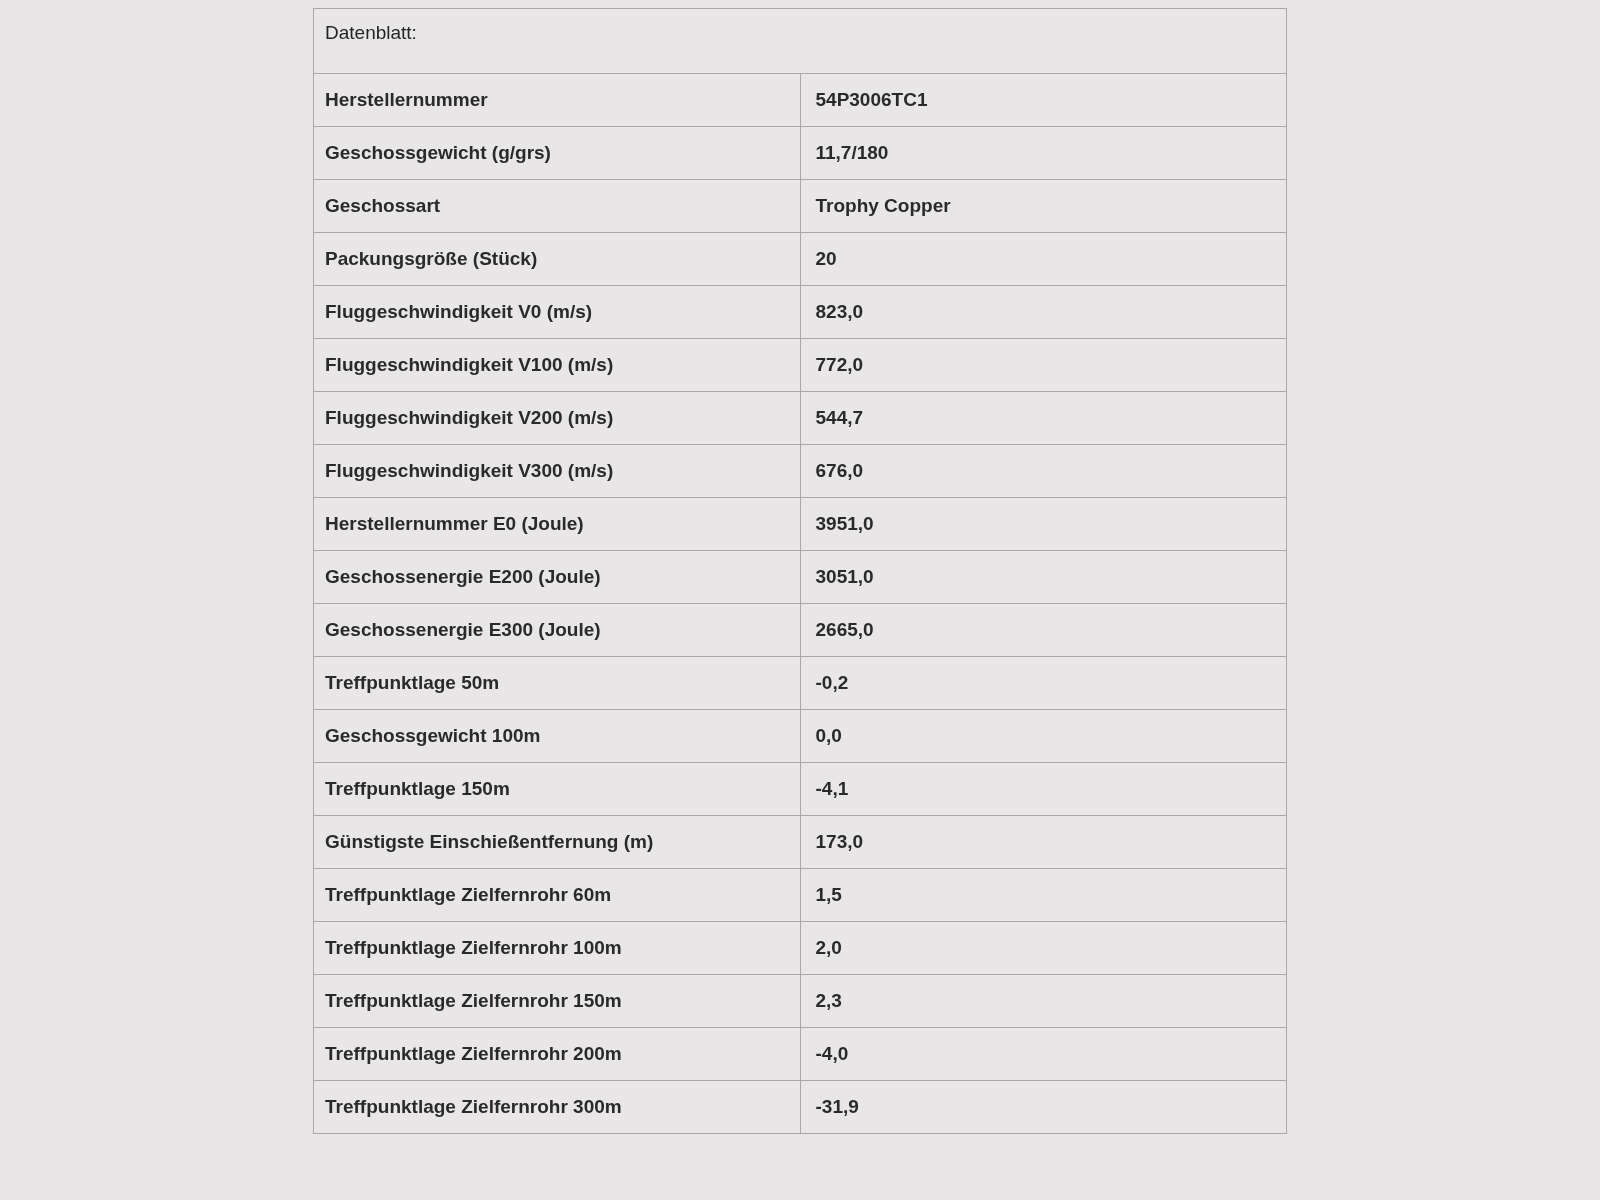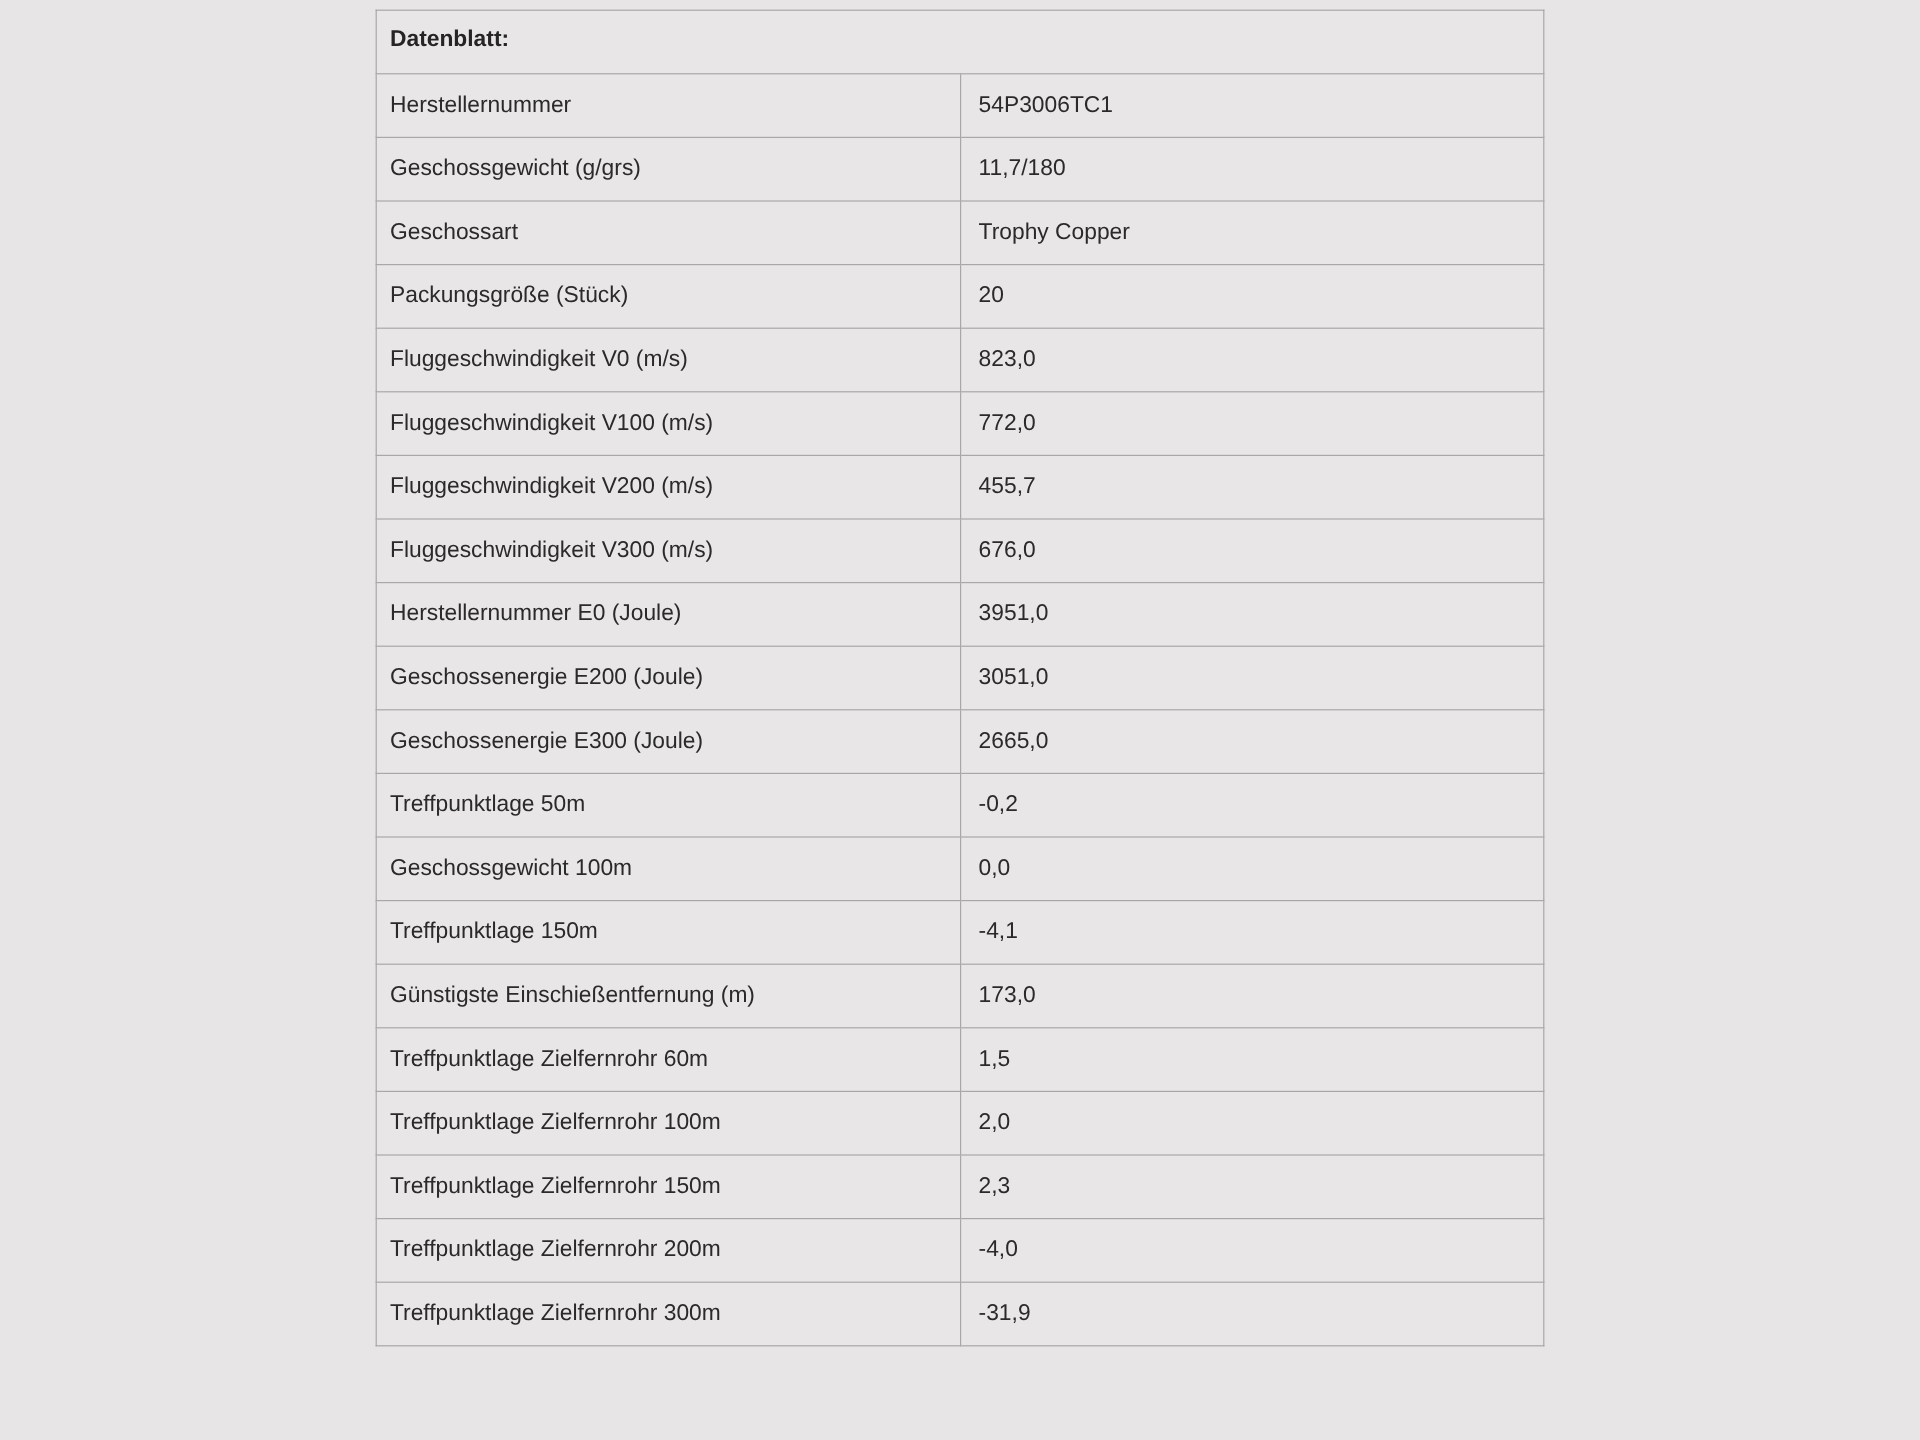--- a/index.html
+++ b/index.html
@@ -25,27 +25,27 @@
     background: #e8e6e6;
     border: 1px solid #918e8e;
     font-size: 19px;
     line-height: 24px;
   }
   table.datasheet th,
   table.datasheet td {
     border: 1px solid #aaa7a7;
     text-align: left;
     vertical-align: middle;
-    font-weight: 400;
+    font-weight: 700;
     overflow: hidden;
     white-space: nowrap;
   }
   table.datasheet th.title-cell {
-    font-weight: 700;
-    padding: 12px 12px 16px 11px;
+    font-weight: 400;
+    padding: 12px 12px 28px 11px;
     color: #262525;
   }
   table.datasheet td.label-cell {
     width: 49.5%;
     padding: 14px 12px 14px 11px;
   }
   table.datasheet td.value-cell {
     width: 50.5%;
     padding: 14px 12px 14px 15px;
   }
@@ -86,21 +86,21 @@
     <td class="value-cell">823,0</td>
   </tr>
 
   <tr>
     <td class="label-cell">Fluggeschwindigkeit V100 (m/s)</td>
     <td class="value-cell">772,0</td>
   </tr>
 
   <tr>
     <td class="label-cell">Fluggeschwindigkeit V200 (m/s)</td>
-    <td class="value-cell">455,7</td>
+    <td class="value-cell">544,7</td>
   </tr>
 
   <tr>
     <td class="label-cell">Fluggeschwindigkeit V300 (m/s)</td>
     <td class="value-cell">676,0</td>
   </tr>
 
   <tr>
     <td class="label-cell">Herstellernummer E0 (Joule)</td>
     <td class="value-cell">3951,0</td>

